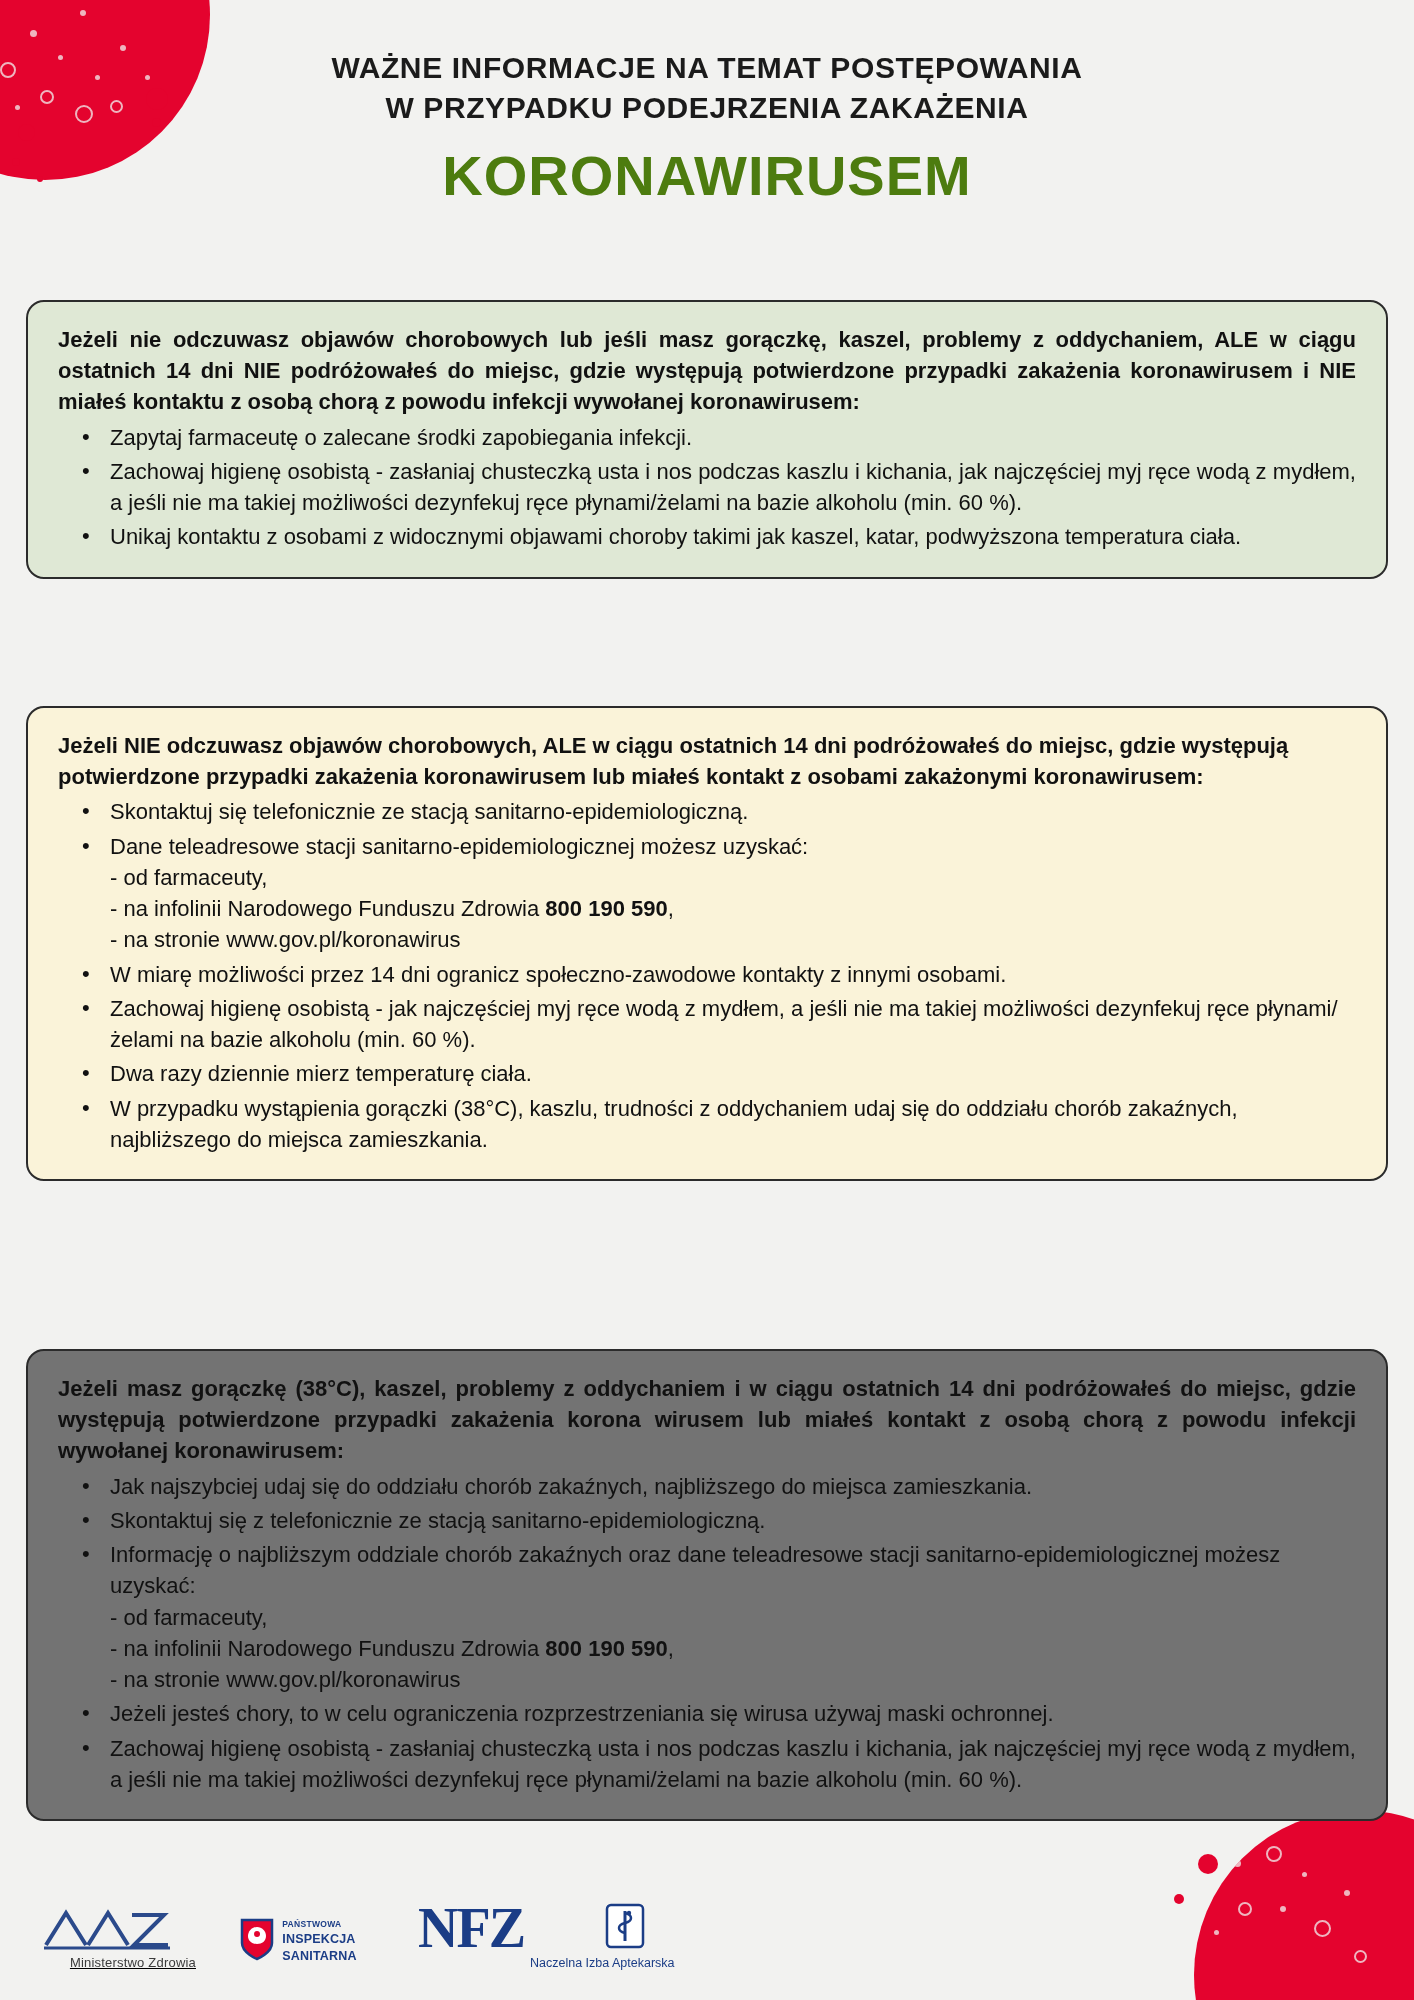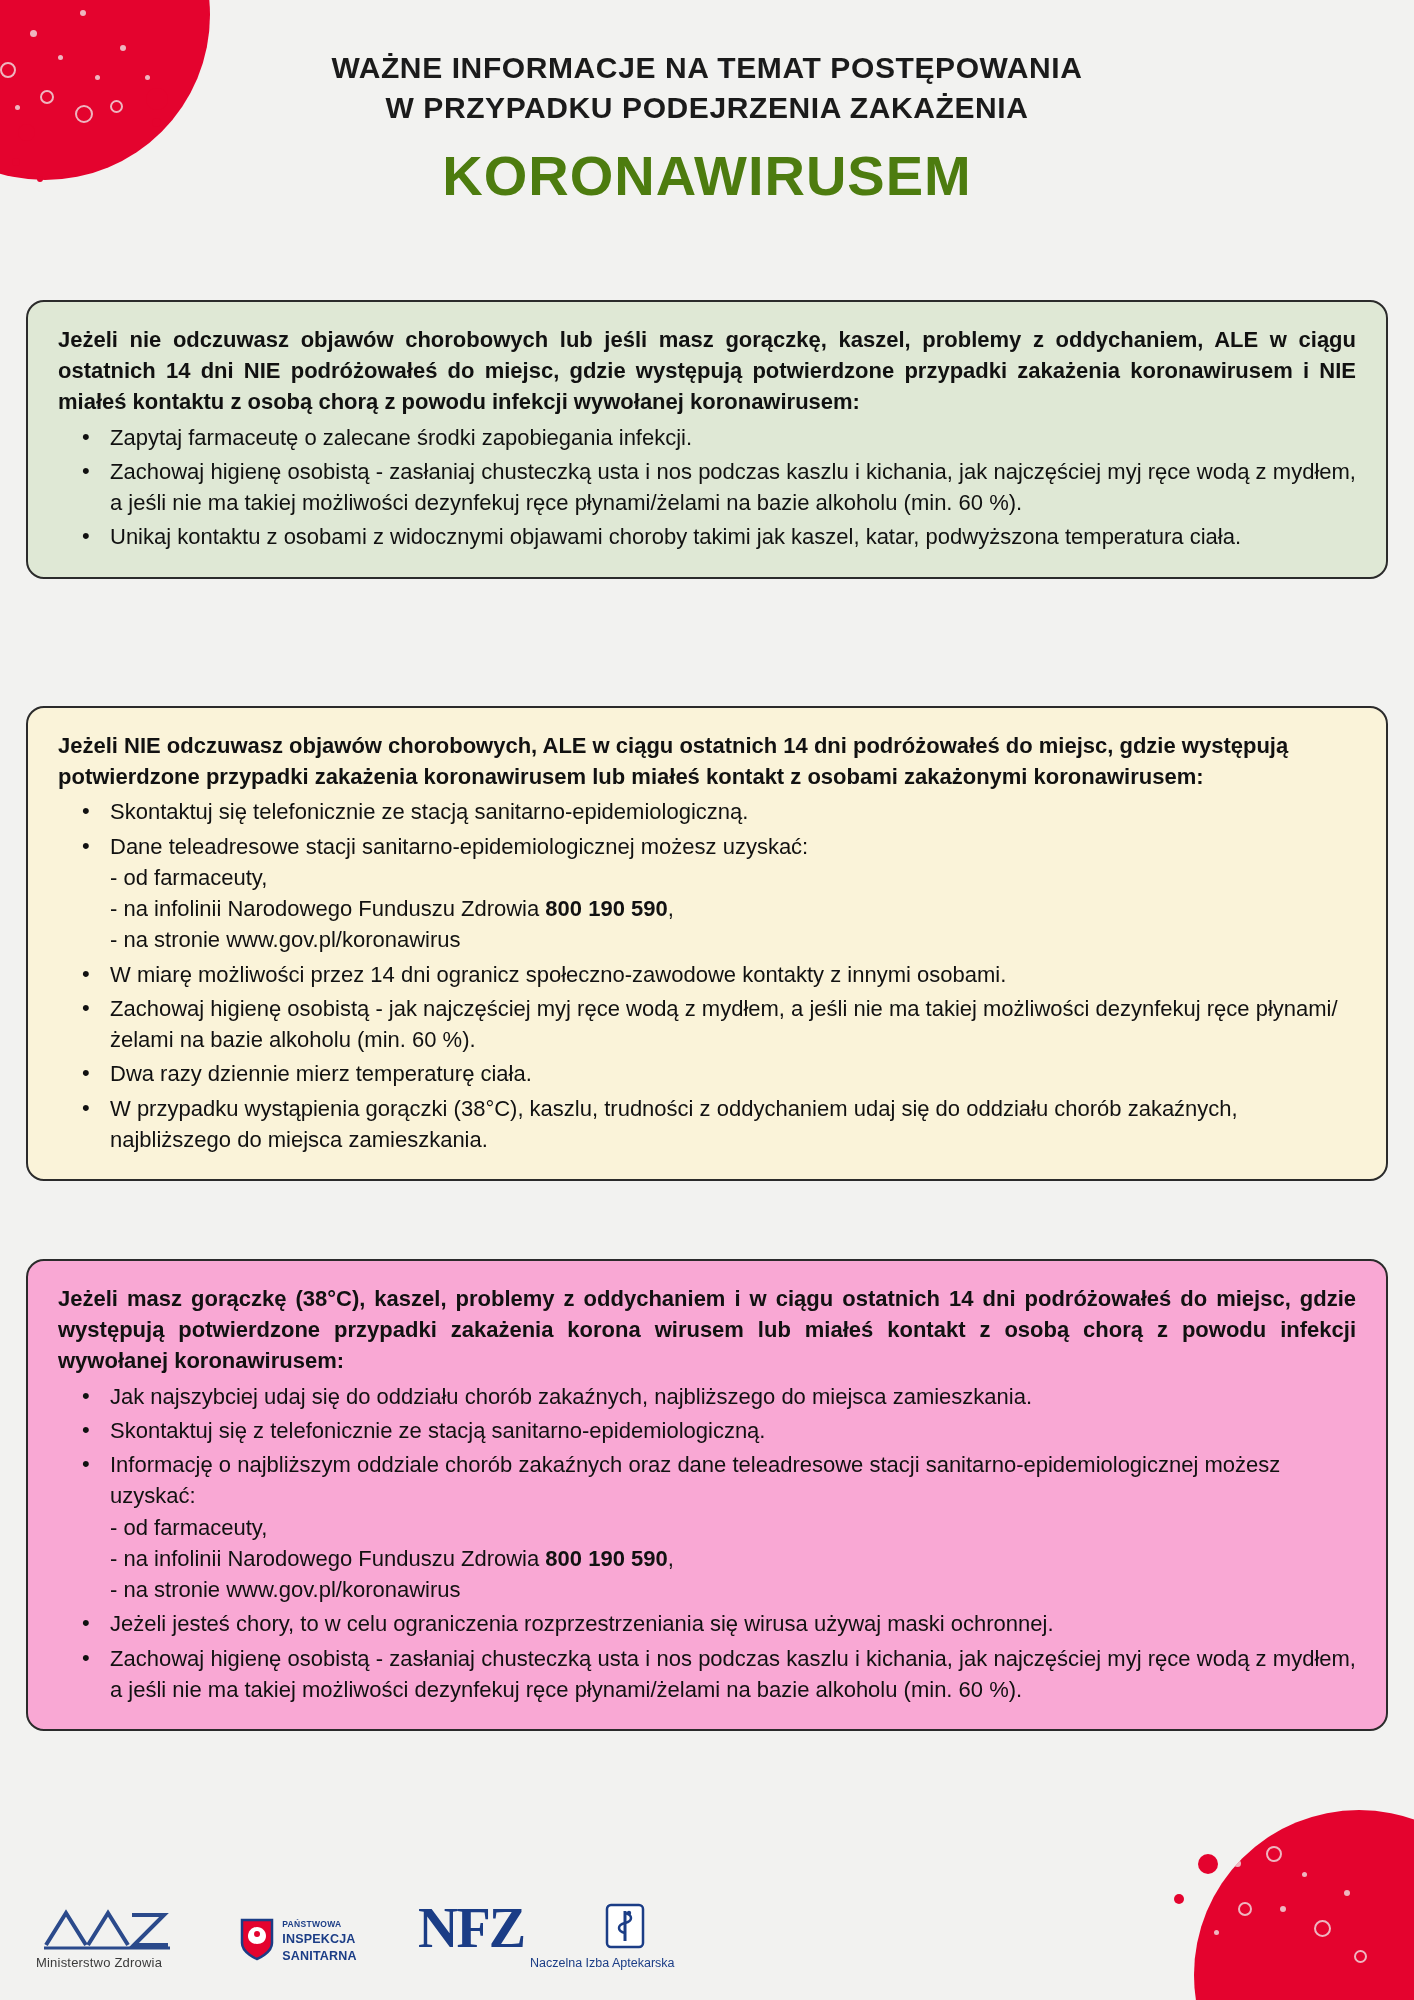--- a/index.html
+++ b/index.html
@@ -91,21 +91,21 @@
     position: absolute;
     left: 26px;
     width: 1362px;
     box-sizing: border-box;
     border: 2px solid #2b2b2b;
     border-radius: 18px;
     padding: 22px 30px 24px 30px;
   }
   .panel-green  { top: 300px;  background: #dfe8d5; }
   .panel-cream  { top: 706px;  background: #faf3d9; }
-  .panel-peach  { top: 1259px; background: #f9a8d4; }
+  .panel-peach  { top: 1349px; background: #737373; }
 
   .lead {
     font-size: 22px;
     font-weight: bold;
     color: #111111;
     line-height: 1.42;
     text-align: justify;
     margin: 0 0 4px 0;
   }
   .lead.nojust { text-align: left; }
@@ -142,21 +142,21 @@
   .footer {
     position: absolute;
     left: 0;
     bottom: 0;
     width: 1414px;
     height: 150px;
   }
   .logo { position: absolute; }
 
   
-  .logo-mz { left: 36px; bottom: 30px; width: 160px; text-align: left; }
+  .logo-mz { left: 36px; bottom: 30px; width: 160px; text-align: right; text-decoration: underline; }
   .logo-mz .mark { height: 46px; }
   .logo-mz .cap {
     font-size: 13px;
     color: #3b3b3b;
     margin-top: 4px;
     letter-spacing: .2px;
   }
 
   
   .logo-pis { left: 228px; bottom: 36px; width: 140px; text-align: center; }

